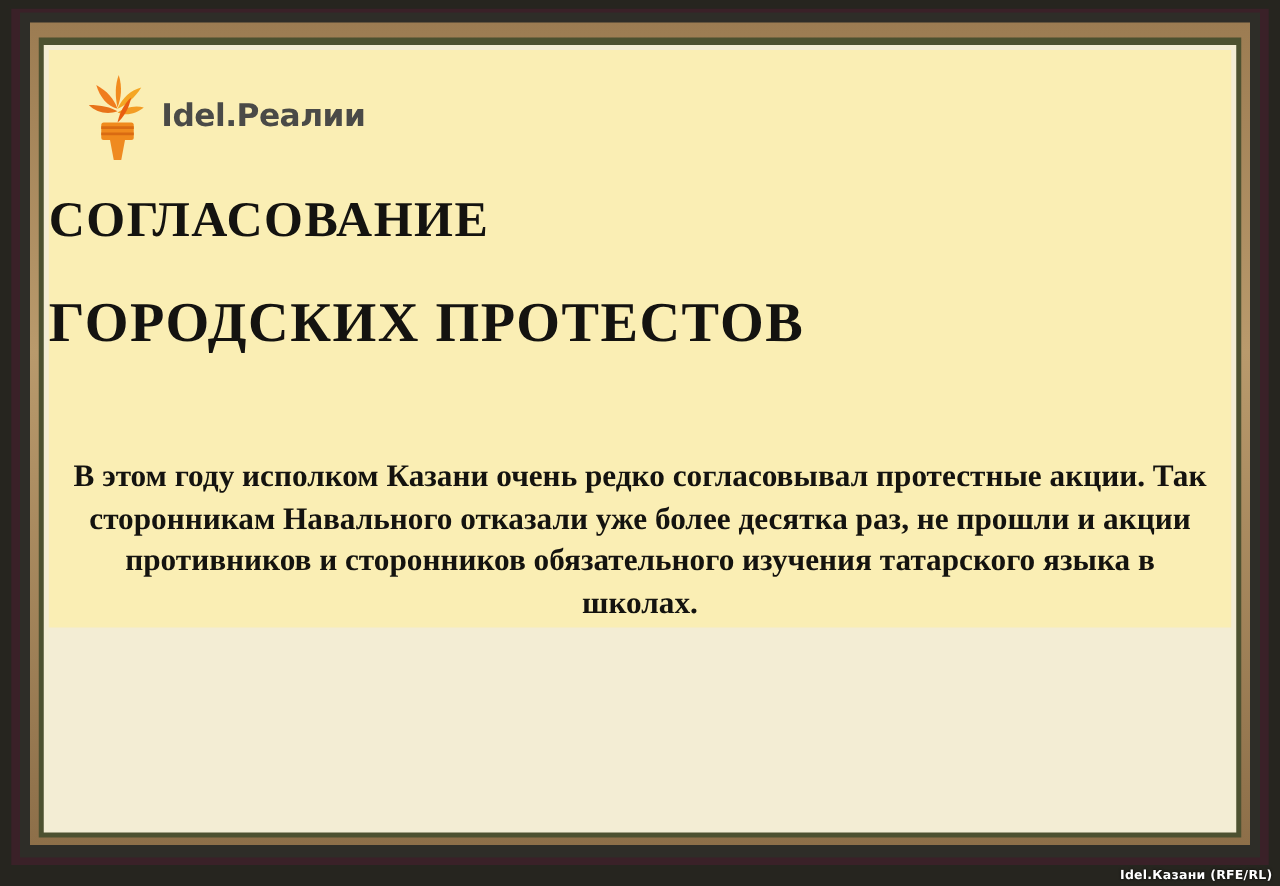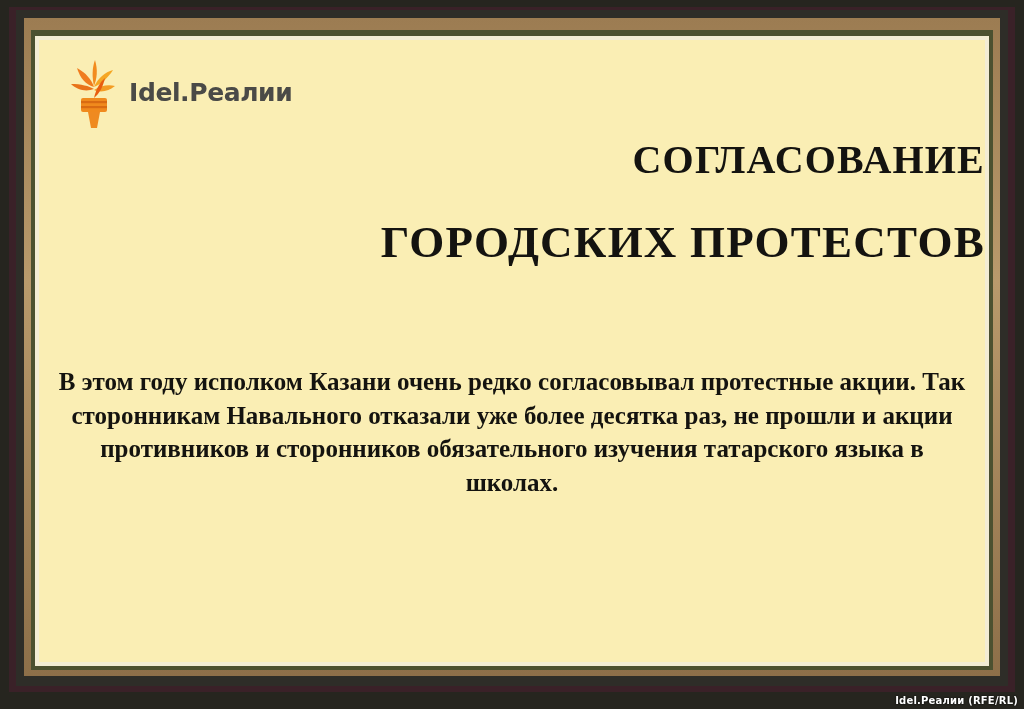--- a/index.html
+++ b/index.html
@@ -61,21 +61,21 @@
     left: 35px; top: 36px;
     width: 954px; height: 630px;
     background: #f3edd4;
     box-sizing: border-box;
   }
 
   
   .canvas {
     position: absolute;
     left: 39px; top: 40px;
-    width: 946px; height: 622px;
+    width: 946px; height: 462px;
     background: #faeeb4;
     overflow: hidden;
   }
 
   
   .logo {
     position: absolute;
     left: 26px;
     top: 14px;
     display: flex;
@@ -93,23 +93,23 @@
     font-size: 25px;
     letter-spacing: -0.4px;
     color: #4a4a47;
     white-space: nowrap;
   }
 
   
   .headings {
     position: absolute;
     left: 0;
-    top: 100px;
+    top: 116px;
     width: 946px;
-    text-align: right;
+    text-align: left;
   }
   .heading-1 {
     font-family: "Liberation Serif", serif;
     font-weight: bold;
     font-size: 40px;
     letter-spacing: 1.2px;
     color: #141310;
     line-height: 1;
     white-space: nowrap;
   }
@@ -185,15 +185,15 @@
 
     <div class="headings">
       <div class="heading-1">СОГЛАСОВАНИЕ</div>
       <div class="heading-2">ГОРОДСКИХ ПРОТЕСТОВ</div>
     </div>
 
     <div class="body-text">В этом году исполком Казани очень редко согласовывал протестные акции. Так сторонникам Навального отказали уже более десятка раз, не прошли и акции противников и сторонников обязательного изучения татарского языка в школах.</div>
 
   </div>
 
-  <div class="credit">Idel.Реалии (RFE/RL)</div>
+  <div class="credit">Idel.Казани (RFE/RL)</div>
 
 </div>
 
 </body></html>

